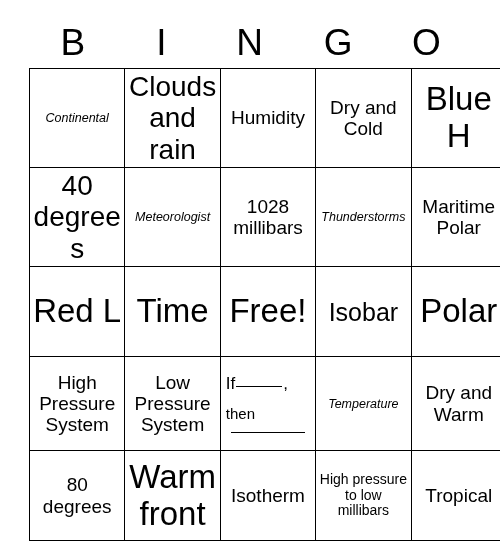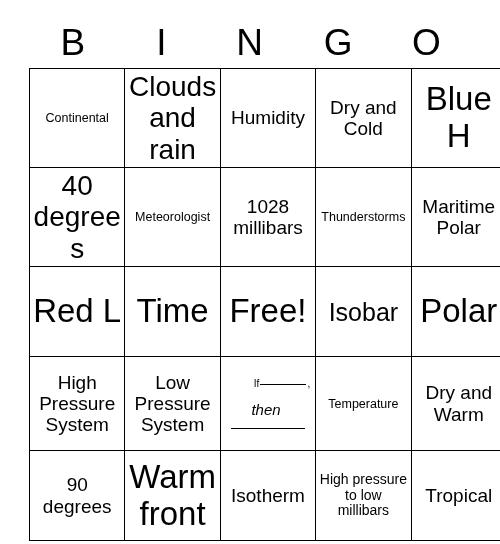--- a/index.html
+++ b/index.html
@@ -53,52 +53,50 @@
     overflow: hidden;
   }
   
   .r1 td { height: 85px; }
   .r2 td { height: 85px; }
   .r3 td { height: 85px; }
   .r4 td { height: 85px; }
   .r5 td { height: 85px; }
 
   
-  .fs-xs   { font-size: 12.5px; }
+  .fs-xs   { font-size: 12.5px; font-style: italic; }
   .fs-sm   { font-size: 14px; }
   .fs-md   { font-size: 19px; }
   .fs-lg   { font-size: 28px; }
   .fs-xl   { font-size: 25px; }
   .fs-xxl  { font-size: 33px; }
 
   
   .blank-cell {
     text-align: left !important;
     padding: 4px 5px !important;
   }
   .blank-line1 {
-    font-size: 10px;
+    font-size: 17px;
     white-space: nowrap;
     display: block;
-    text-align: right;
   }
   .blank-rule-short {
     display: inline-block;
     width: 46px;
     border-bottom: 1.4px solid #000;
     vertical-align: 2px;
     margin: 0 1px;
   }
   .blank-then {
     font-size: 15px;
     display: block;
-    text-align: center;
+    text-align: left;
     padding-right: 4px;
     margin-top: 13px;
-    font-style: italic;
   }
   .blank-rule-long {
     display: block;
     width: 74px;
     border-bottom: 1.6px solid #000;
     margin: 9px auto 0 auto;
   }
 </style>
 </head>
 <body>
@@ -141,21 +139,21 @@
         <td class="fs-md">Low Pressure System</td>
         <td class="blank-cell">
           <span class="blank-line1"><span>If</span><span class="blank-rule-short"></span><span>,</span></span>
           <span class="blank-then">then</span>
           <span class="blank-rule-long"></span>
         </td>
         <td class="fs-xs">Temperature</td>
         <td class="fs-md">Dry and Warm</td>
       </tr>
       <tr class="r5">
-        <td class="fs-md">90 degrees</td>
+        <td class="fs-md">80 degrees</td>
         <td class="fs-xxl">Warm front</td>
         <td class="fs-md">Isotherm</td>
         <td class="fs-sm">High pressure to low millibars</td>
         <td class="fs-md">Tropical</td>
       </tr>
     </tbody>
   </table>
 
 </div>
 

